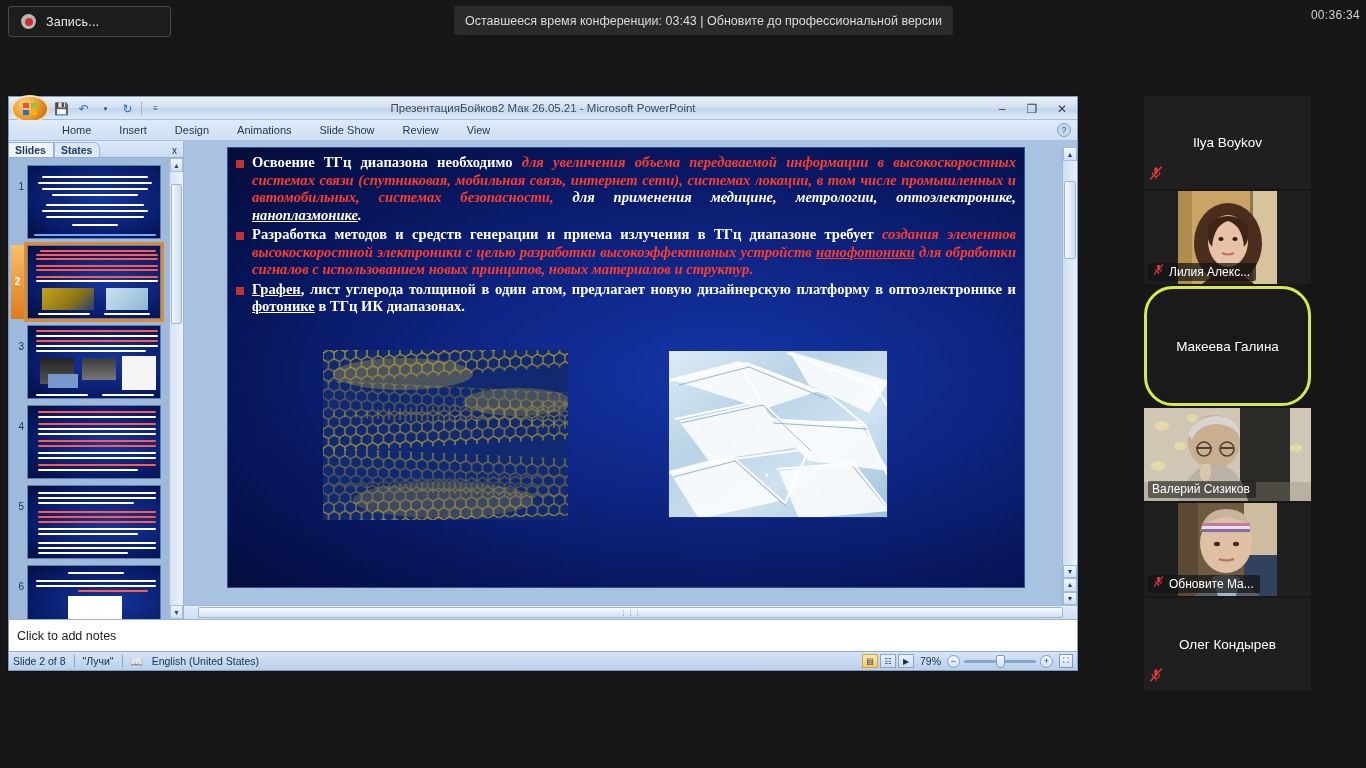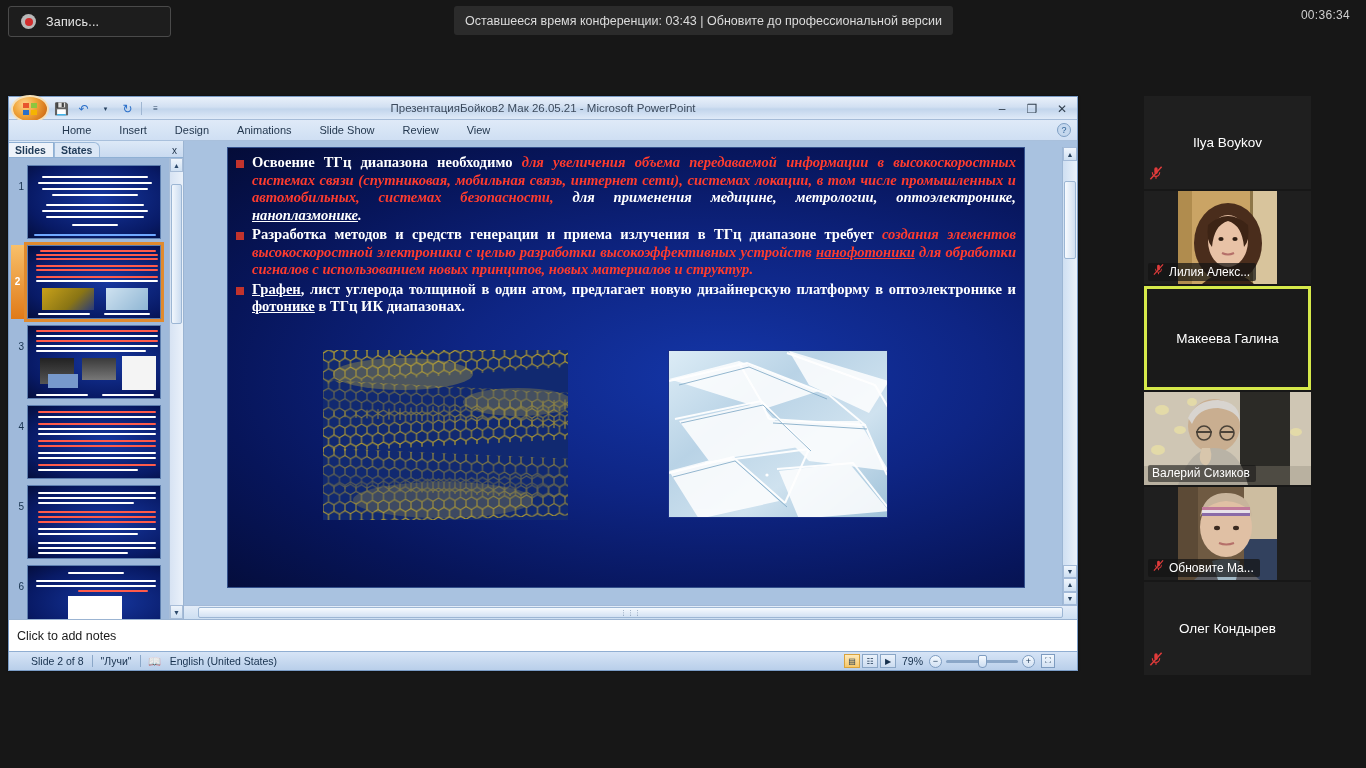--- a/index.html
+++ b/index.html
@@ -25,21 +25,21 @@
   .rec-dot-inner { width: 8px; height: 8px; border-radius: 50%; background: #d22d2d; }
   .rec-text { color: #e6e6e6; font-size: 12.5px; letter-spacing: .2px; }
 
   .conf-banner {
     position: absolute; left: 454px; top: 6px; height: 29px;
     background: #2b2b2b; border-radius: 3px;
     display: flex; align-items: center; padding: 0 11px;
     color: #dcdcdc; font-size: 12.5px; white-space: nowrap;
   }
   .clock {
-    position: absolute; right: 16px; top: 8px;
+    position: absolute; right: 6px; top: 8px;
     color: #cfcfcf; font-size: 12px; letter-spacing: .3px;
   }
 
   
   .ppt {
     position: absolute; left: 8px; top: 96px; width: 1070px; height: 575px;
     background: #e7eef8;
     border: 1px solid #7a9cc6;
     box-shadow: 0 0 2px rgba(0,0,0,.6);
     display: flex; flex-direction: column;
@@ -168,21 +168,21 @@
               font-size:7px; color:#6f86a4;}
 
   .notes {
     height: 32px; background: #ffffff; border-top: 1px solid #9bb4d2;
     display:flex; align-items:center; padding-left: 8px;
     font-size: 12.5px; color: #1a1a1a;
   }
   .ppt-status {
     height: 19px; background: linear-gradient(to bottom,#d6e4f6,#b9cfea);
     border-top: 1px solid #90aed2; display: flex; align-items: center; gap: 8px;
-    padding: 0 22px; font-size: 10.5px; color: #16304d;
+    padding: 0 4px; font-size: 10.5px; color: #16304d;
   }
   .st-sep { width: 1px; height: 12px; background: #8ba7c8; }
   .st-right { margin-left: auto; display:flex; align-items:center; gap:6px; }
   .view-btns { display:flex; gap:2px; }
   .vb { width: 16px; height: 14px; border: 1px solid #8aa6c6; background: linear-gradient(to bottom,#eaf2fb,#ccdcf0);
         display:flex; align-items:center; justify-content:center; font-size:8px; color:#2a4card;}
   .vb.active { background: linear-gradient(to bottom,#ffe9b8,#f6c86a); border-color:#d8a23c;}
   .zoom-slider { display:flex; align-items:center; gap:4px; }
   .zs-track { width: 72px; height: 3px; background: #8ba7c8; border-radius:2px; position:relative;}
   .zs-knob { position:absolute; left: 32px; top:-5px; width: 9px; height: 13px;
@@ -575,21 +575,21 @@
             <path d="M8 2.2a1.7 1.7 0 0 1 1.7 1.7v3.4A1.7 1.7 0 0 1 8 9a1.7 1.7 0 0 1-1.7-1.7V3.9A1.7 1.7 0 0 1 8 2.2z" fill="#e03b3b"></path>
             <path d="M4.4 7.2v.6a3.6 3.6 0 0 0 7.2 0v-.6" stroke="#e03b3b" stroke-width="1.2" fill="none"></path>
             <path d="M8 11.4v2.4" stroke="#e03b3b" stroke-width="1.2"></path>
             <path d="M2.4 14.2 L13.6 1.8" stroke="#e03b3b" stroke-width="1.5"></path>
           </svg>
         </span>
         <span>Лилия Алекс...</span>
       </span>
     </div>
 
-    <div class="tile active name-only" style="height:104px;">
+    <div class="tile active name-only" style="height:120px;border-radius:29px;">
       <span class="tile-name-center">Макеева Галина</span>
     </div>
 
     <div class="tile" style="height:93px;">
       <div class="vid">
         <svg width="167" height="93" viewBox="0 0 167 93" preserveAspectRatio="none" aria-hidden="true">
           <rect width="167" height="93" fill="#cfc6b4"></rect>
           <g fill="#e9dfa6" opacity="0.8">
             <ellipse cx="18" cy="18" rx="7" ry="5"></ellipse>
               <ellipse cx="36" cy="38" rx="6" ry="4"></ellipse>

